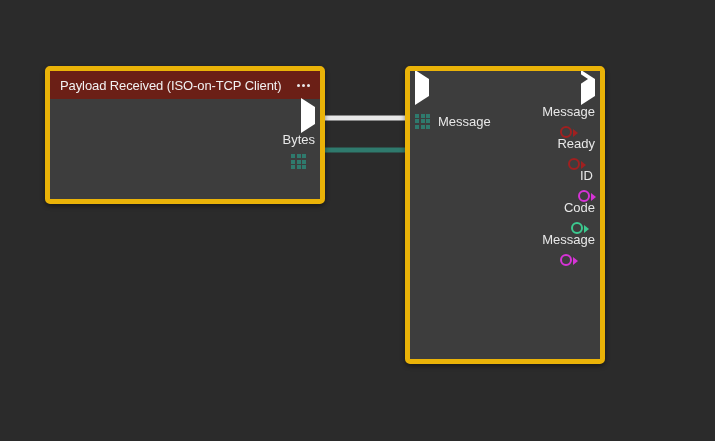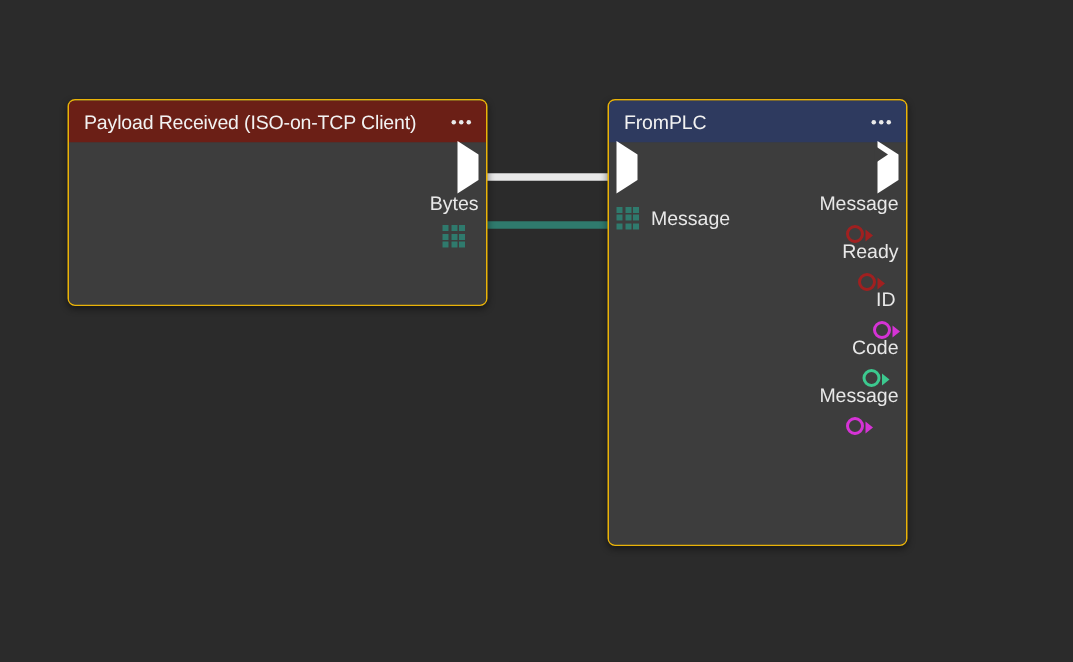--- a/index.html
+++ b/index.html
@@ -28,21 +28,21 @@
     position: absolute;
     z-index: 1;
   }
 
   
   .node {
     position: absolute;
     z-index: 2;
     border-radius: 5px;
     background: #3d3d3d;
-    border: 1px solid #eab308;
+    border: 5px solid #eab308;
     box-shadow: 0 2px 5px rgba(0,0,0,0.45);
     box-sizing: border-box;
     overflow: hidden;
   }
   .node-header {
     height: 28px;
     display: flex;
     align-items: center;
     justify-content: space-between;
     padding: 0 9px 0 10px;
@@ -229,28 +229,20 @@
           </span>
         </div>
       </div>
 
 
     </div>
   </div>
 
   <div class="node" style="left:405px; top:66px; width:200px; height:298px;">
 
-    <div class="node-header" style="background:#2e3a5f;">
-      <span class="node-title">FromPLC</span>
-      <span class="dots">
-        <i></i>
-          <i></i>
-          <i></i>
-      </span>
-    </div>
 
     <div class="node-body" style="height:269px;">
 
       <div class="row" style="height:34px;">
         <div class="port in" style="height:34px;">
           <span class="exec">
             <span class="tri-filled"></span>
           </span>
           <span class="port-label"></span>
         </div>

